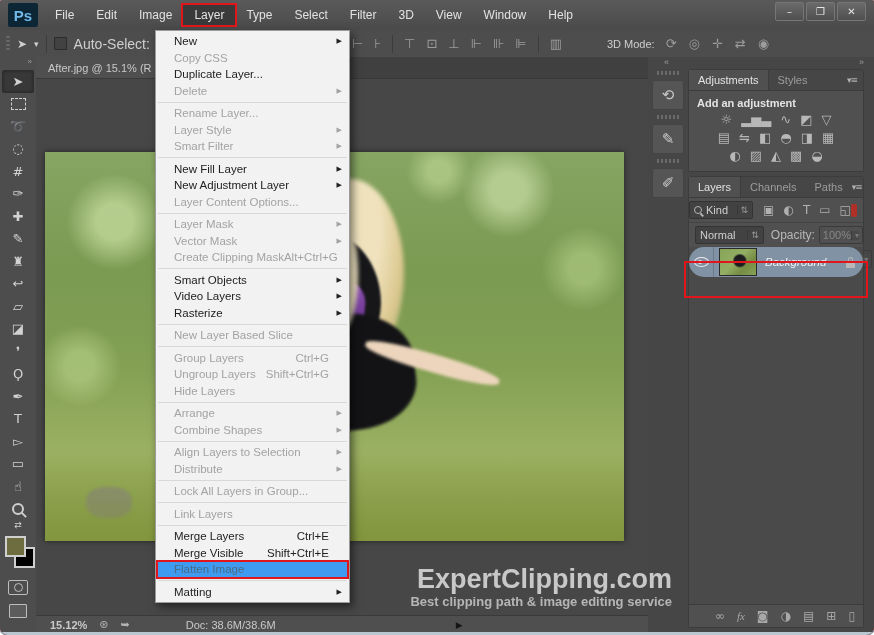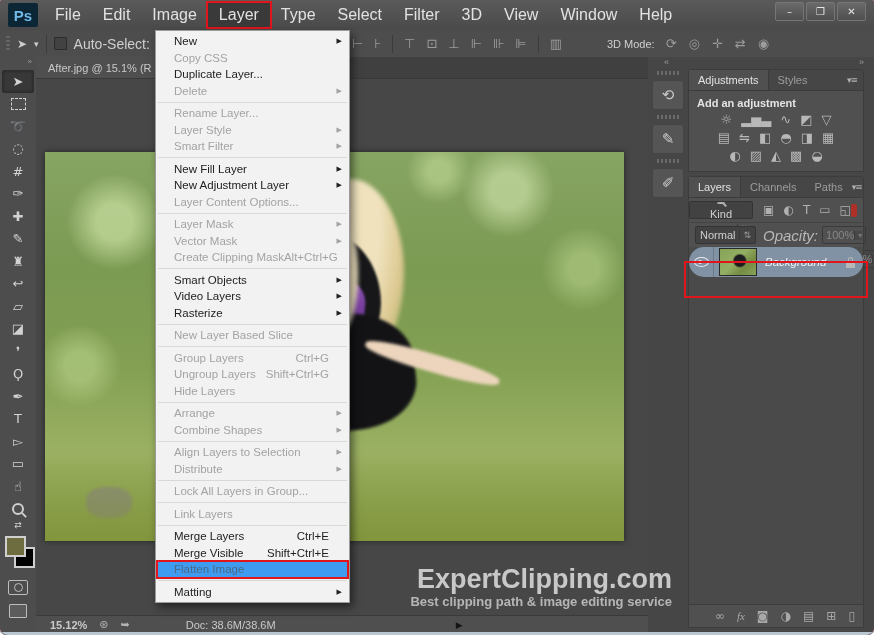--- a/index.html
+++ b/index.html
@@ -7,21 +7,21 @@
     background:#b91c1c;overflow:hidden;border-radius:3px 3px 8px 8px;box-shadow:0 0 0 1px #8f9ca6;}
   .ico{font-family:"DejaVu Sans",sans-serif;font-style:normal;}
   :root{--red:#e0161c;--chrome:#4d4d4d;--panel:#505050;--txt:#d6d6d6;}
 
   
   #menubar{position:absolute;left:0;top:0;width:874px;height:30px;background:linear-gradient(#5a5a5a,#4a4a4a);
     display:flex;align-items:center;border-bottom:1px solid #393939;}
   #ps-logo{width:30px;height:24px;margin-left:8px;background:#0d2636;color:#6fb8e8;font-weight:bold;
     font-size:15px;display:flex;align-items:center;justify-content:center;border-radius:2px;}
   #menubar-items{display:flex;align-items:center;margin-left:6px;height:30px;}
-  .mb-item{padding:4px 11px;font-size:16px;color:#e2e2e2;cursor:default;position:relative;}
+  .mb-item{padding:4px 11px;font-size:12px;color:#e2e2e2;cursor:default;position:relative;}
   .mb-boxed{background:#3a3a3a;}
   .mb-frame{position:absolute;inset:-1px -2px;border:2px solid var(--red);pointer-events:none;}
   #win-controls{position:absolute;right:8px;top:2px;display:flex;gap:2px;}
   .wc-btn{width:27px;height:17px;background:linear-gradient(#6a6a6a,#4f4f4f);border:1px solid #767676;
     border-radius:2px;color:#e6e6e6;font-size:10px;display:flex;align-items:center;justify-content:center;}
 
   
   #optionsbar{position:absolute;left:0;top:30px;width:874px;height:27px;background:var(--chrome);
     border-bottom:1px solid #3a3a3a;}
   #opt-left{position:absolute;left:6px;top:0;height:27px;display:flex;align-items:center;gap:7px;}
@@ -120,30 +120,30 @@
   #adjustments-panel{top:12px;height:103px;}
   #adj-heading{font-size:11px;font-weight:bold;color:#e4e4e4;margin:6px 0 2px 8px;}
   .adj-row{display:flex;justify-content:center;gap:9px;margin-top:4px;}
   .adj-ico{color:#b8b8b8;font-size:13px;line-height:14px;}
 
   #layers-panel{top:119px;height:452px;}
   .lp-row{display:flex;align-items:center;border-bottom:1px solid #444;position:relative;}
   #filter-row{height:24px;}
   .combo{height:16px;background:#424242;border:1px solid #343434;border-radius:2px;display:flex;align-items:center;
     font-size:11px;color:#cfcfcf;padding:0 4px;gap:4px;}
-  #kind-combo{width:62px;margin-left:0;flex-direction:column;}
+  #kind-combo{width:62px;margin-left:0;}
   .combo-arrow{margin-left:auto;color:#999;font-size:9px;border-left:1px solid #383838;padding-left:3px;}
   .mini-magnifier{width:6px;height:6px;border:1.5px solid #b5b5b5;border-radius:50%;position:relative;display:inline-block;}
   .mini-magnifier::after{content:'';position:absolute;width:4px;height:1.5px;background:#b5b5b5;right:-3px;bottom:-2px;transform:rotate(45deg);}
   #filter-icons{display:flex;gap:9px;margin-left:10px;}
   .filt-ico{color:#b0b0b0;font-size:12px;}
   #filter-toggle{margin-left:auto;margin-right:6px;width:7px;height:13px;background:#b03028;border-radius:2px;}
   #blend-row{height:24px;}
   #blend-combo{width:104px;margin-left:6px;}
-  .small-label{font-size:15px;color:#b8b8b8;margin-left:7px;font-style:italic;}
+  .small-label{font-size:12px;color:#b8b8b8;margin-left:7px;}
   .val-combo{width:42px;height:16px;margin-left:4px;background:transparent;border:1px solid #3a3a3a;border-radius:2px;
     display:flex;align-items:center;font-size:11px;color:#878787;padding:0 3px;}
   .val-arrow{margin-left:auto;color:#777;font-size:8px;border-left:1px solid #3a3a3a;padding-left:3px;background:#484848;}
   #lock-row{height:22px;}
   #lock-icons{display:flex;gap:8px;margin-left:6px;align-items:center;}
   .lock-ico{color:#b0b0b0;font-size:11px;}
   .padlock{width:9px;height:7px;background:#b8b8b8;border-radius:1px;position:relative;margin-top:4px;display:inline-block;}
   .padlock::before{content:'';position:absolute;left:1.5px;top:-4px;width:3.5px;height:4px;border:1.5px solid #b8b8b8;border-bottom:none;border-radius:3px 3px 0 0;}
   #layer-list{position:absolute;left:0;right:0;top:70px;bottom:22px;background:#4a4a4a;}
   #background-row{position:absolute;left:0;top:0;width:100%;height:30px;background:#8192a4;display:flex;align-items:center;border-radius:15px;}

